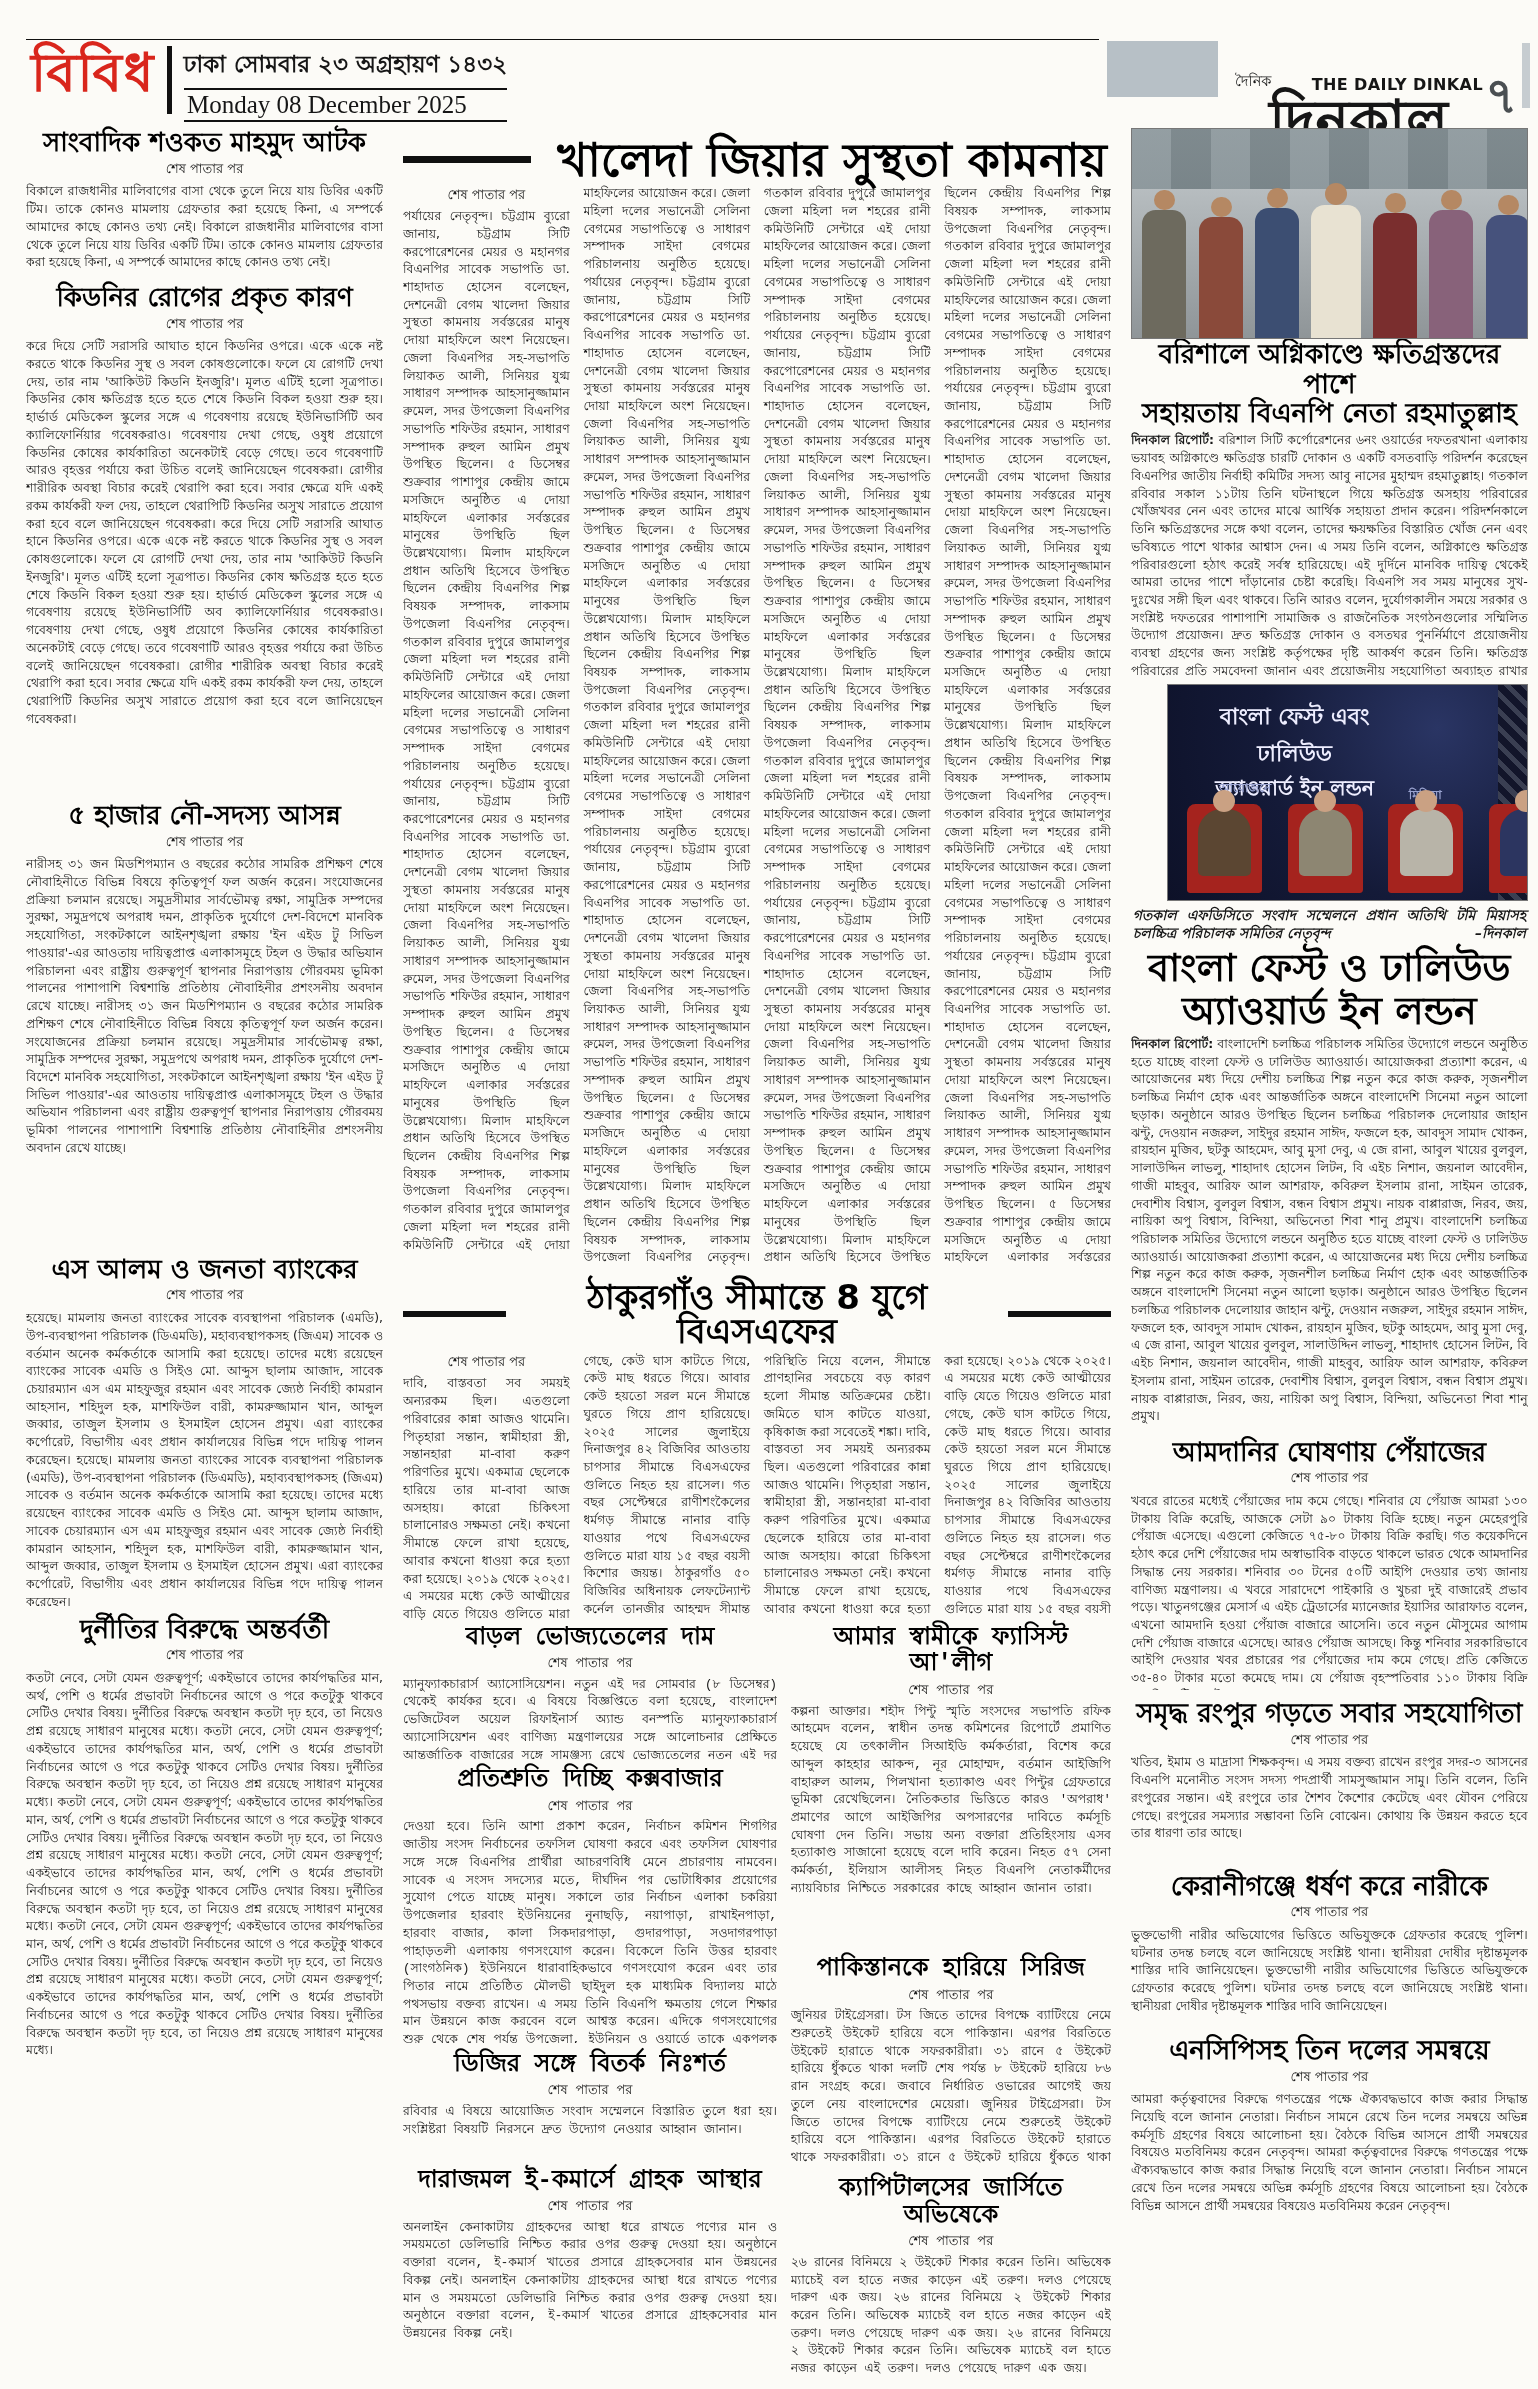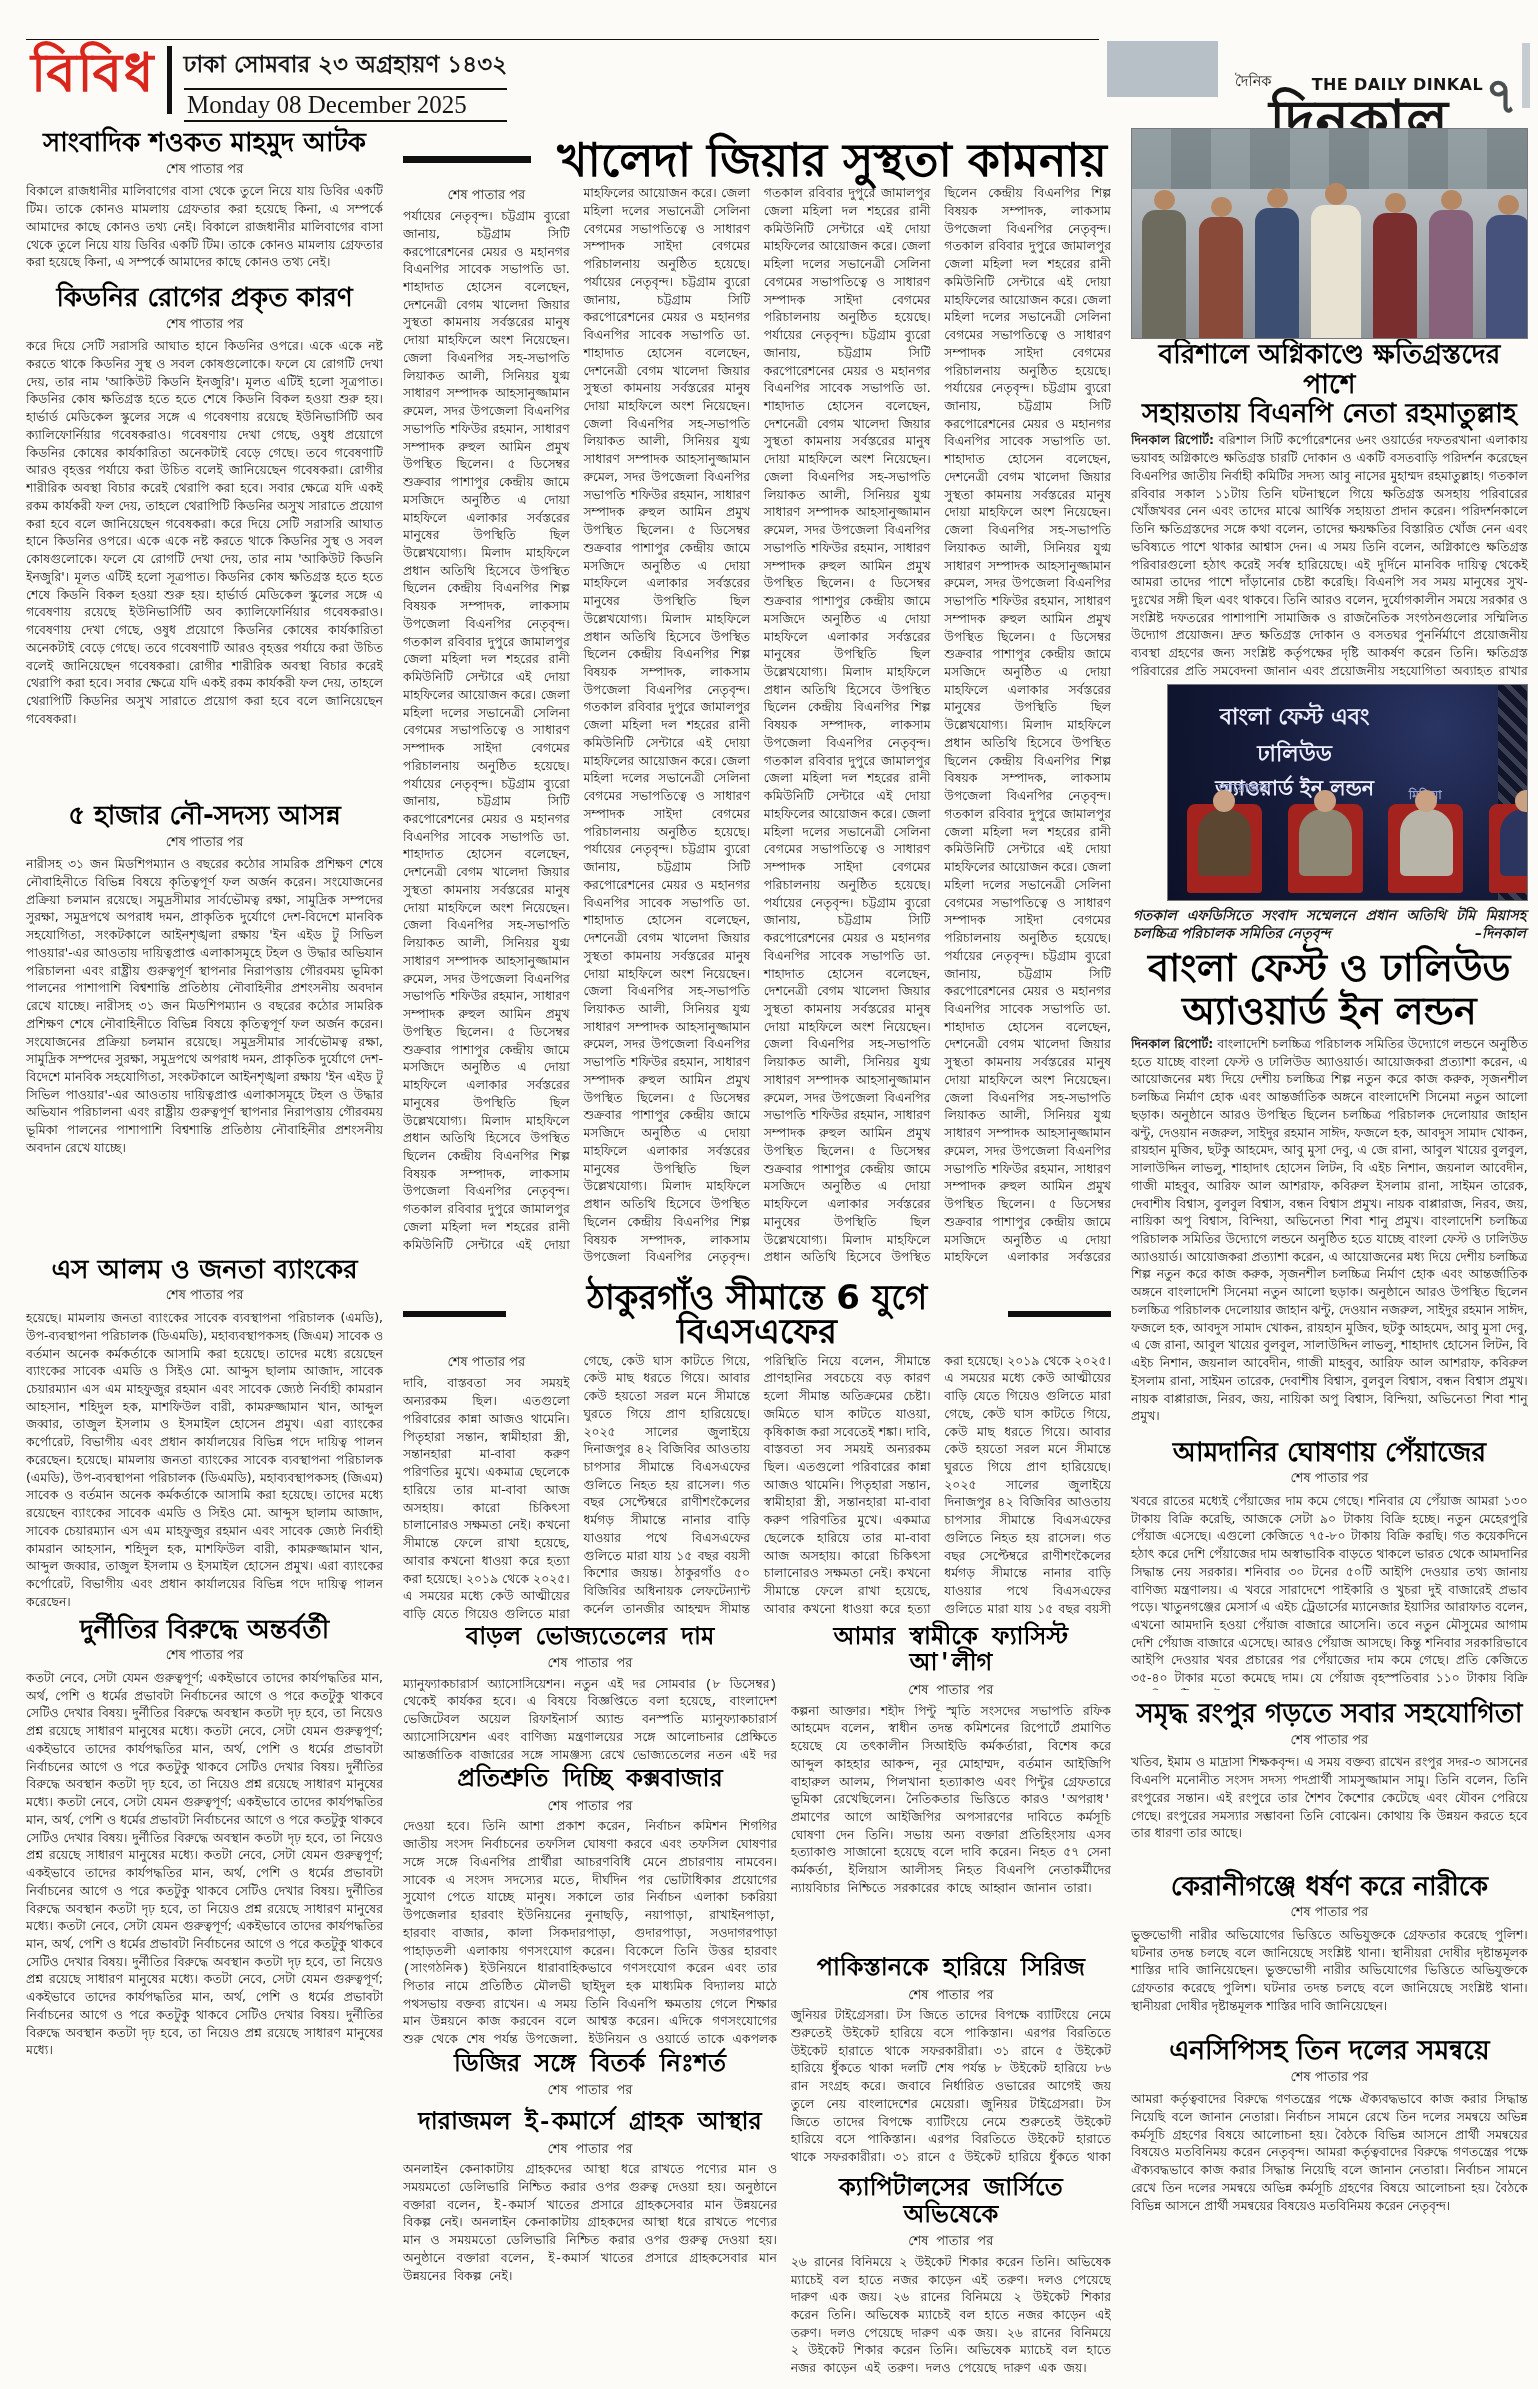--- a/index.html
+++ b/index.html
@@ -131,21 +131,21 @@
         </div>
         <div class="body cols4" style="height:1084px">
           <div class="kicker">শেষ পাতার পর</div>
           <span>পর্যায়ের নেতৃবৃন্দ। চট্টগ্রাম ব্যুরো জানায়, চট্টগ্রাম সিটি করপোরেশনের মেয়র ও মহানগর বিএনপির সাবেক সভাপতি ডা. শাহাদাত হোসেন বলেছেন, দেশনেত্রী বেগম খালেদা জিয়ার সুস্থতা কামনায় সর্বস্তরের মানুষ দোয়া মাহফিলে অংশ নিয়েছেন। জেলা বিএনপির সহ-সভাপতি লিয়াকত আলী, সিনিয়র যুগ্ম সাধারণ সম্পাদক আহসানুজ্জামান রুমেল, সদর উপজেলা বিএনপির সভাপতি শফিউর রহমান, সাধারণ সম্পাদক রুহুল আমিন প্রমুখ উপস্থিত ছিলেন। ৫ ডিসেম্বর শুক্রবার পাশাপুর কেন্দ্রীয় জামে মসজিদে অনুষ্ঠিত এ দোয়া মাহফিলে এলাকার সর্বস্তরের মানুষের উপস্থিতি ছিল উল্লেখযোগ্য। মিলাদ মাহফিলে প্রধান অতিথি হিসেবে উপস্থিত ছিলেন কেন্দ্রীয় বিএনপির শিল্প বিষয়ক সম্পাদক, লাকসাম উপজেলা বিএনপির নেতৃবৃন্দ। গতকাল রবিবার দুপুরে জামালপুর জেলা মহিলা দল শহরের রানী কমিউনিটি সেন্টারে এই দোয়া মাহফিলের আয়োজন করে। জেলা মহিলা দলের সভানেত্রী সেলিনা বেগমের সভাপতিত্বে ও সাধারণ সম্পাদক সাইদা বেগমের পরিচালনায় অনুষ্ঠিত হয়েছে। পর্যায়ের নেতৃবৃন্দ। চট্টগ্রাম ব্যুরো জানায়, চট্টগ্রাম সিটি করপোরেশনের মেয়র ও মহানগর বিএনপির সাবেক সভাপতি ডা. শাহাদাত হোসেন বলেছেন, দেশনেত্রী বেগম খালেদা জিয়ার সুস্থতা কামনায় সর্বস্তরের মানুষ দোয়া মাহফিলে অংশ নিয়েছেন। জেলা বিএনপির সহ-সভাপতি লিয়াকত আলী, সিনিয়র যুগ্ম সাধারণ সম্পাদক আহসানুজ্জামান রুমেল, সদর উপজেলা বিএনপির সভাপতি শফিউর রহমান, সাধারণ সম্পাদক রুহুল আমিন প্রমুখ উপস্থিত ছিলেন। ৫ ডিসেম্বর শুক্রবার পাশাপুর কেন্দ্রীয় জামে মসজিদে অনুষ্ঠিত এ দোয়া মাহফিলে এলাকার সর্বস্তরের মানুষের উপস্থিতি ছিল উল্লেখযোগ্য। মিলাদ মাহফিলে প্রধান অতিথি হিসেবে উপস্থিত ছিলেন কেন্দ্রীয় বিএনপির শিল্প বিষয়ক সম্পাদক, লাকসাম উপজেলা বিএনপির নেতৃবৃন্দ। গতকাল রবিবার দুপুরে জামালপুর জেলা মহিলা দল শহরের রানী কমিউনিটি সেন্টারে এই দোয়া মাহফিলের আয়োজন করে। জেলা মহিলা দলের সভানেত্রী সেলিনা বেগমের সভাপতিত্বে ও সাধারণ সম্পাদক সাইদা বেগমের পরিচালনায় অনুষ্ঠিত হয়েছে। পর্যায়ের নেতৃবৃন্দ। চট্টগ্রাম ব্যুরো জানায়, চট্টগ্রাম সিটি করপোরেশনের মেয়র ও মহানগর বিএনপির সাবেক সভাপতি ডা. শাহাদাত হোসেন বলেছেন, দেশনেত্রী বেগম খালেদা জিয়ার সুস্থতা কামনায় সর্বস্তরের মানুষ দোয়া মাহফিলে অংশ নিয়েছেন। জেলা বিএনপির সহ-সভাপতি লিয়াকত আলী, সিনিয়র যুগ্ম সাধারণ সম্পাদক আহসানুজ্জামান রুমেল, সদর উপজেলা বিএনপির সভাপতি শফিউর রহমান, সাধারণ সম্পাদক রুহুল আমিন প্রমুখ উপস্থিত ছিলেন। ৫ ডিসেম্বর শুক্রবার পাশাপুর কেন্দ্রীয় জামে মসজিদে অনুষ্ঠিত এ দোয়া মাহফিলে এলাকার সর্বস্তরের মানুষের উপস্থিতি ছিল উল্লেখযোগ্য। মিলাদ মাহফিলে প্রধান অতিথি হিসেবে উপস্থিত ছিলেন কেন্দ্রীয় বিএনপির শিল্প বিষয়ক সম্পাদক, লাকসাম উপজেলা বিএনপির নেতৃবৃন্দ। গতকাল রবিবার দুপুরে জামালপুর জেলা মহিলা দল শহরের রানী কমিউনিটি সেন্টারে এই দোয়া মাহফিলের আয়োজন করে। জেলা মহিলা দলের সভানেত্রী সেলিনা বেগমের সভাপতিত্বে ও সাধারণ সম্পাদক সাইদা বেগমের পরিচালনায় অনুষ্ঠিত হয়েছে। পর্যায়ের নেতৃবৃন্দ। চট্টগ্রাম ব্যুরো জানায়, চট্টগ্রাম সিটি করপোরেশনের মেয়র ও মহানগর বিএনপির সাবেক সভাপতি ডা. শাহাদাত হোসেন বলেছেন, দেশনেত্রী বেগম খালেদা জিয়ার সুস্থতা কামনায় সর্বস্তরের মানুষ দোয়া মাহফিলে অংশ নিয়েছেন। জেলা বিএনপির সহ-সভাপতি লিয়াকত আলী, সিনিয়র যুগ্ম সাধারণ সম্পাদক আহসানুজ্জামান রুমেল, সদর উপজেলা বিএনপির সভাপতি শফিউর রহমান, সাধারণ সম্পাদক রুহুল আমিন প্রমুখ উপস্থিত ছিলেন। ৫ ডিসেম্বর শুক্রবার পাশাপুর কেন্দ্রীয় জামে মসজিদে অনুষ্ঠিত এ দোয়া মাহফিলে এলাকার সর্বস্তরের মানুষের উপস্থিতি ছিল উল্লেখযোগ্য। মিলাদ মাহফিলে প্রধান অতিথি হিসেবে উপস্থিত ছিলেন কেন্দ্রীয় বিএনপির শিল্প বিষয়ক সম্পাদক, লাকসাম উপজেলা বিএনপির নেতৃবৃন্দ। গতকাল রবিবার দুপুরে জামালপুর জেলা মহিলা দল শহরের রানী কমিউনিটি সেন্টারে এই দোয়া মাহফিলের আয়োজন করে। জেলা মহিলা দলের সভানেত্রী সেলিনা বেগমের সভাপতিত্বে ও সাধারণ সম্পাদক সাইদা বেগমের পরিচালনায় অনুষ্ঠিত হয়েছে। পর্যায়ের নেতৃবৃন্দ। চট্টগ্রাম ব্যুরো জানায়, চট্টগ্রাম সিটি করপোরেশনের মেয়র ও মহানগর বিএনপির সাবেক সভাপতি ডা. শাহাদাত হোসেন বলেছেন, দেশনেত্রী বেগম খালেদা জিয়ার সুস্থতা কামনায় সর্বস্তরের মানুষ দোয়া মাহফিলে অংশ নিয়েছেন। জেলা বিএনপির সহ-সভাপতি লিয়াকত আলী, সিনিয়র যুগ্ম সাধারণ সম্পাদক আহসানুজ্জামান রুমেল, সদর উপজেলা বিএনপির সভাপতি শফিউর রহমান, সাধারণ সম্পাদক রুহুল আমিন প্রমুখ উপস্থিত ছিলেন। ৫ ডিসেম্বর শুক্রবার পাশাপুর কেন্দ্রীয় জামে মসজিদে অনুষ্ঠিত এ দোয়া মাহফিলে এলাকার সর্বস্তরের মানুষের উপস্থিতি ছিল উল্লেখযোগ্য। মিলাদ মাহফিলে প্রধান অতিথি হিসেবে উপস্থিত ছিলেন কেন্দ্রীয় বিএনপির শিল্প বিষয়ক সম্পাদক, লাকসাম উপজেলা বিএনপির নেতৃবৃন্দ। গতকাল রবিবার দুপুরে জামালপুর জেলা মহিলা দল শহরের রানী কমিউনিটি সেন্টারে এই দোয়া মাহফিলের আয়োজন করে। জেলা মহিলা দলের সভানেত্রী সেলিনা বেগমের সভাপতিত্বে ও সাধারণ সম্পাদক সাইদা বেগমের পরিচালনায় অনুষ্ঠিত হয়েছে। পর্যায়ের নেতৃবৃন্দ। চট্টগ্রাম ব্যুরো জানায়, চট্টগ্রাম সিটি করপোরেশনের মেয়র ও মহানগর বিএনপির সাবেক সভাপতি ডা. শাহাদাত হোসেন বলেছেন, দেশনেত্রী বেগম খালেদা জিয়ার সুস্থতা কামনায় সর্বস্তরের মানুষ দোয়া মাহফিলে অংশ নিয়েছেন। জেলা বিএনপির সহ-সভাপতি লিয়াকত আলী, সিনিয়র যুগ্ম সাধারণ সম্পাদক আহসানুজ্জামান রুমেল, সদর উপজেলা বিএনপির সভাপতি শফিউর রহমান, সাধারণ সম্পাদক রুহুল আমিন প্রমুখ উপস্থিত ছিলেন। ৫ ডিসেম্বর শুক্রবার পাশাপুর কেন্দ্রীয় জামে মসজিদে অনুষ্ঠিত এ দোয়া মাহফিলে এলাকার সর্বস্তরের মানুষের উপস্থিতি ছিল উল্লেখযোগ্য। মিলাদ মাহফিলে প্রধান অতিথি হিসেবে উপস্থিত ছিলেন কেন্দ্রীয় বিএনপির শিল্প বিষয়ক সম্পাদক, লাকসাম উপজেলা বিএনপির নেতৃবৃন্দ। গতকাল রবিবার দুপুরে জামালপুর জেলা মহিলা দল শহরের রানী কমিউনিটি সেন্টারে এই দোয়া মাহফিলের আয়োজন করে। জেলা মহিলা দলের সভানেত্রী সেলিনা বেগমের সভাপতিত্বে ও সাধারণ সম্পাদক সাইদা বেগমের পরিচালনায় অনুষ্ঠিত হয়েছে। পর্যায়ের নেতৃবৃন্দ। চট্টগ্রাম ব্যুরো জানায়, চট্টগ্রাম সিটি করপোরেশনের মেয়র ও মহানগর বিএনপির সাবেক সভাপতি ডা. শাহাদাত হোসেন বলেছেন, দেশনেত্রী বেগম খালেদা জিয়ার সুস্থতা কামনায় সর্বস্তরের মানুষ দোয়া মাহফিলে অংশ নিয়েছেন। জেলা বিএনপির সহ-সভাপতি লিয়াকত আলী, সিনিয়র যুগ্ম সাধারণ সম্পাদক আহসানুজ্জামান রুমেল, সদর উপজেলা বিএনপির সভাপতি শফিউর রহমান, সাধারণ সম্পাদক রুহুল আমিন প্রমুখ উপস্থিত ছিলেন। ৫ ডিসেম্বর শুক্রবার পাশাপুর কেন্দ্রীয় জামে মসজিদে অনুষ্ঠিত এ দোয়া মাহফিলে এলাকার সর্বস্তরের মানুষের উপস্থিতি ছিল উল্লেখযোগ্য। মিলাদ মাহফিলে প্রধান অতিথি হিসেবে উপস্থিত ছিলেন কেন্দ্রীয় বিএনপির শিল্প বিষয়ক সম্পাদক, লাকসাম উপজেলা বিএনপির নেতৃবৃন্দ। গতকাল রবিবার দুপুরে জামালপুর জেলা মহিলা দল শহরের রানী কমিউনিটি সেন্টারে এই দোয়া মাহফিলের আয়োজন করে। জেলা মহিলা দলের সভানেত্রী সেলিনা বেগমের সভাপতিত্বে ও সাধারণ সম্পাদক সাইদা বেগমের পরিচালনায় অনুষ্ঠিত হয়েছে। পর্যায়ের নেতৃবৃন্দ। চট্টগ্রাম ব্যুরো জানায়, চট্টগ্রাম সিটি করপোরেশনের মেয়র ও মহানগর বিএনপির সাবেক সভাপতি ডা. শাহাদাত হোসেন বলেছেন, দেশনেত্রী বেগম খালেদা জিয়ার সুস্থতা কামনায় সর্বস্তরের মানুষ দোয়া মাহফিলে অংশ নিয়েছেন। জেলা বিএনপির সহ-সভাপতি লিয়াকত আলী, সিনিয়র যুগ্ম সাধারণ সম্পাদক আহসানুজ্জামান রুমেল, সদর উপজেলা বিএনপির সভাপতি শফিউর রহমান, সাধারণ সম্পাদক রুহুল আমিন প্রমুখ উপস্থিত ছিলেন। ৫ ডিসেম্বর শুক্রবার পাশাপুর কেন্দ্রীয় জামে মসজিদে অনুষ্ঠিত এ দোয়া মাহফিলে এলাকার সর্বস্তরের মানুষের উপস্থিতি ছিল উল্লেখযোগ্য। মিলাদ মাহফিলে প্রধান অতিথি হিসেবে উপস্থিত ছিলেন কেন্দ্রীয় বিএনপির শিল্প বিষয়ক সম্পাদক, লাকসাম উপজেলা বিএনপির নেতৃবৃন্দ। গতকাল রবিবার দুপুরে জামালপুর জেলা মহিলা দল শহরের রানী কমিউনিটি সেন্টারে এই দোয়া মাহফিলের আয়োজন করে। জেলা মহিলা দলের সভানেত্রী সেলিনা বেগমের সভাপতিত্বে ও সাধারণ সম্পাদক সাইদা বেগমের পরিচালনায় অনুষ্ঠিত হয়েছে।</span>
         </div>
       </div>
 
       <div>
         <div class="sec-head">
           <div class="sec-bar"></div>
-          <div class="sec-title">ঠাকুরগাঁও সীমান্তে 6 যুগে বিএসএফের</div>
+          <div class="sec-title">ঠাকুরগাঁও সীমান্তে 8 যুগে বিএসএফের</div>
           <div class="sec-bar"></div>
         </div>
         <div class="body cols4" style="height:273px">
           <div class="kicker">শেষ পাতার পর</div>
           <span>দাবি, বাস্তবতা সব সময়ই অন্যরকম ছিল। এতগুলো পরিবারের কান্না আজও থামেনি। পিতৃহারা সন্তান, স্বামীহারা স্ত্রী, সন্তানহারা মা-বাবা করুণ পরিণতির মুখে। একমাত্র ছেলেকে হারিয়ে তার মা-বাবা আজ অসহায়। কারো চিকিৎসা চালানোরও সক্ষমতা নেই। কখনো সীমান্তে ফেলে রাখা হয়েছে, আবার কখনো ধাওয়া করে হত্যা করা হয়েছে। ২০১৯ থেকে ২০২৫। এ সময়ের মধ্যে কেউ আত্মীয়ের বাড়ি যেতে গিয়েও গুলিতে মারা গেছে, কেউ ঘাস কাটতে গিয়ে, কেউ মাছ ধরতে গিয়ে। আবার কেউ হয়তো সরল মনে সীমান্তে ঘুরতে গিয়ে প্রাণ হারিয়েছে। ২০২৫ সালের জুলাইয়ে দিনাজপুর ৪২ বিজিবির আওতায় চাপসার সীমান্তে বিএসএফের গুলিতে নিহত হয় রাসেল। গত বছর সেপ্টেম্বরে রাণীশংকৈলের ধর্মগড় সীমান্তে নানার বাড়ি যাওয়ার পথে বিএসএফের গুলিতে মারা যায় ১৫ বছর বয়সী কিশোর জয়ন্ত। ঠাকুরগাঁও ৫০ বিজিবির অধিনায়ক লেফটেন্যান্ট কর্নেল তানজীর আহম্মদ সীমান্ত পরিস্থিতি নিয়ে বলেন, সীমান্তে প্রাণহানির সবচেয়ে বড় কারণ হলো সীমান্ত অতিক্রমের চেষ্টা। জমিতে ঘাস কাটতে যাওয়া, কৃষিকাজ করা সবেতেই শঙ্কা। দাবি, বাস্তবতা সব সময়ই অন্যরকম ছিল। এতগুলো পরিবারের কান্না আজও থামেনি। পিতৃহারা সন্তান, স্বামীহারা স্ত্রী, সন্তানহারা মা-বাবা করুণ পরিণতির মুখে। একমাত্র ছেলেকে হারিয়ে তার মা-বাবা আজ অসহায়। কারো চিকিৎসা চালানোরও সক্ষমতা নেই। কখনো সীমান্তে ফেলে রাখা হয়েছে, আবার কখনো ধাওয়া করে হত্যা করা হয়েছে। ২০১৯ থেকে ২০২৫। এ সময়ের মধ্যে কেউ আত্মীয়ের বাড়ি যেতে গিয়েও গুলিতে মারা গেছে, কেউ ঘাস কাটতে গিয়ে, কেউ মাছ ধরতে গিয়ে। আবার কেউ হয়তো সরল মনে সীমান্তে ঘুরতে গিয়ে প্রাণ হারিয়েছে। ২০২৫ সালের জুলাইয়ে দিনাজপুর ৪২ বিজিবির আওতায় চাপসার সীমান্তে বিএসএফের গুলিতে নিহত হয় রাসেল। গত বছর সেপ্টেম্বরে রাণীশংকৈলের ধর্মগড় সীমান্তে নানার বাড়ি যাওয়ার পথে বিএসএফের গুলিতে মারা যায় ১৫ বছর বয়সী কিশোর জয়ন্ত। ঠাকুরগাঁও ৫০ বিজিবির অধিনায়ক লেফটেন্যান্ট কর্নেল তানজীর আহম্মদ সীমান্ত পরিস্থিতি নিয়ে বলেন, সীমান্তে প্রাণহানির সবচেয়ে বড় কারণ হলো সীমান্ত অতিক্রমের চেষ্টা। জমিতে ঘাস কাটতে যাওয়া, কৃষিকাজ করা সবেতেই শঙ্কা।</span>
         </div>
       </div>
 
       <div class="mid-bottom">
         <div class="sub-a">
@@ -155,20 +155,21 @@
             <div class="body" style="height:82px">ম্যানুফ্যাকচারার্স অ্যাসোসিয়েশন। নতুন এই দর সোমবার (৮ ডিসেম্বর) থেকেই কার্যকর হবে। এ বিষয়ে বিজ্ঞপ্তিতে বলা হয়েছে, বাংলাদেশ ভেজিটেবল অয়েল রিফাইনার্স অ্যান্ড বনস্পতি ম্যানুফ্যাকচারার্স অ্যাসোসিয়েশন এবং বাণিজ্য মন্ত্রণালয়ের সঙ্গে আলোচনার প্রেক্ষিতে আন্তর্জাতিক বাজারের সঙ্গে সামঞ্জস্য রেখে ভোজ্যতেলের নতুন এই দর নির্ধারণ করা হয়েছে।</div>
           </div>
           <div class="art">
             <div class="headline h28">প্রতিশ্রুতি দিচ্ছি কক্সবাজার</div>
             <div class="kicker">শেষ পাতার পর</div>
             <div class="body" style="height:224px">দেওয়া হবে। তিনি আশা প্রকাশ করেন, নির্বাচন কমিশন শিগগির জাতীয় সংসদ নির্বাচনের তফসিল ঘোষণা করবে এবং তফসিল ঘোষণার সঙ্গে সঙ্গে বিএনপির প্রার্থীরা আচরণবিধি মেনে প্রচারণায় নামবেন। সাবেক এ সংসদ সদস্যের মতে, দীর্ঘদিন পর ভোটাধিকার প্রয়োগের সুযোগ পেতে যাচ্ছে মানুষ। সকালে তার নির্বাচন এলাকা চকরিয়া উপজেলার হারবাং ইউনিয়নের নুনাছড়ি, নয়াপাড়া, রাখাইনপাড়া, হারবাং বাজার, কালা সিকদারপাড়া, গুদারপাড়া, সওদাগরপাড়া পাহাড়তলী এলাকায় গণসংযোগ করেন। বিকেলে তিনি উত্তর হারবাং (সাংগঠনিক) ইউনিয়নে ধারাবাহিকভাবে গণসংযোগ করেন এবং তার পিতার নামে প্রতিষ্ঠিত মৌলভী ছাইদুল হক মাধ্যমিক বিদ্যালয় মাঠে পথসভায় বক্তব্য রাখেন। এ সময় তিনি বিএনপি ক্ষমতায় গেলে শিক্ষার মান উন্নয়নে কাজ করবেন বলে আশ্বস্ত করেন। এদিকে গণসংযোগের শুরু থেকে শেষ পর্যন্ত উপজেলা, ইউনিয়ন ও ওয়ার্ডে তাকে একপলক দেখার জন্য উচ্ছ্বসিত জনতার সরব উপস্থিতি বেশ লক্ষণীয় ছিল।</div>
           </div>
           <div class="art">
             <div class="headline h28">ডিজির সঙ্গে বিতর্ক নিঃশর্ত</div>
             <div class="kicker">শেষ পাতার পর</div>
+            <div class="body" style="height:55px">রবিবার এ বিষয়ে আয়োজিত সংবাদ সম্মেলনে বিস্তারিত তুলে ধরা হয়। সংশ্লিষ্টরা বিষয়টি নিরসনে দ্রুত উদ্যোগ নেওয়ার আহ্বান জানান।</div>
           </div>
           <div class="art">
             <div class="headline h28">দারাজমল ই-কমার্সে গ্রাহক আস্থার</div>
             <div class="kicker">শেষ পাতার পর</div>
             <div class="body" style="height:128px">অনলাইন কেনাকাটায় গ্রাহকদের আস্থা ধরে রাখতে পণ্যের মান ও সময়মতো ডেলিভারি নিশ্চিত করার ওপর গুরুত্ব দেওয়া হয়। অনুষ্ঠানে বক্তারা বলেন, ই-কমার্স খাতের প্রসারে গ্রাহকসেবার মান উন্নয়নের বিকল্প নেই। অনলাইন কেনাকাটায় গ্রাহকদের আস্থা ধরে রাখতে পণ্যের মান ও সময়মতো ডেলিভারি নিশ্চিত করার ওপর গুরুত্ব দেওয়া হয়। অনুষ্ঠানে বক্তারা বলেন, ই-কমার্স খাতের প্রসারে গ্রাহকসেবার মান উন্নয়নের বিকল্প নেই।</div>
           </div>
         </div>
         <div class="sub-b">
           <div class="art">
             <div class="headline h28">আমার স্বামীকে ফ্যাসিস্ট আ'লীগ</div>

